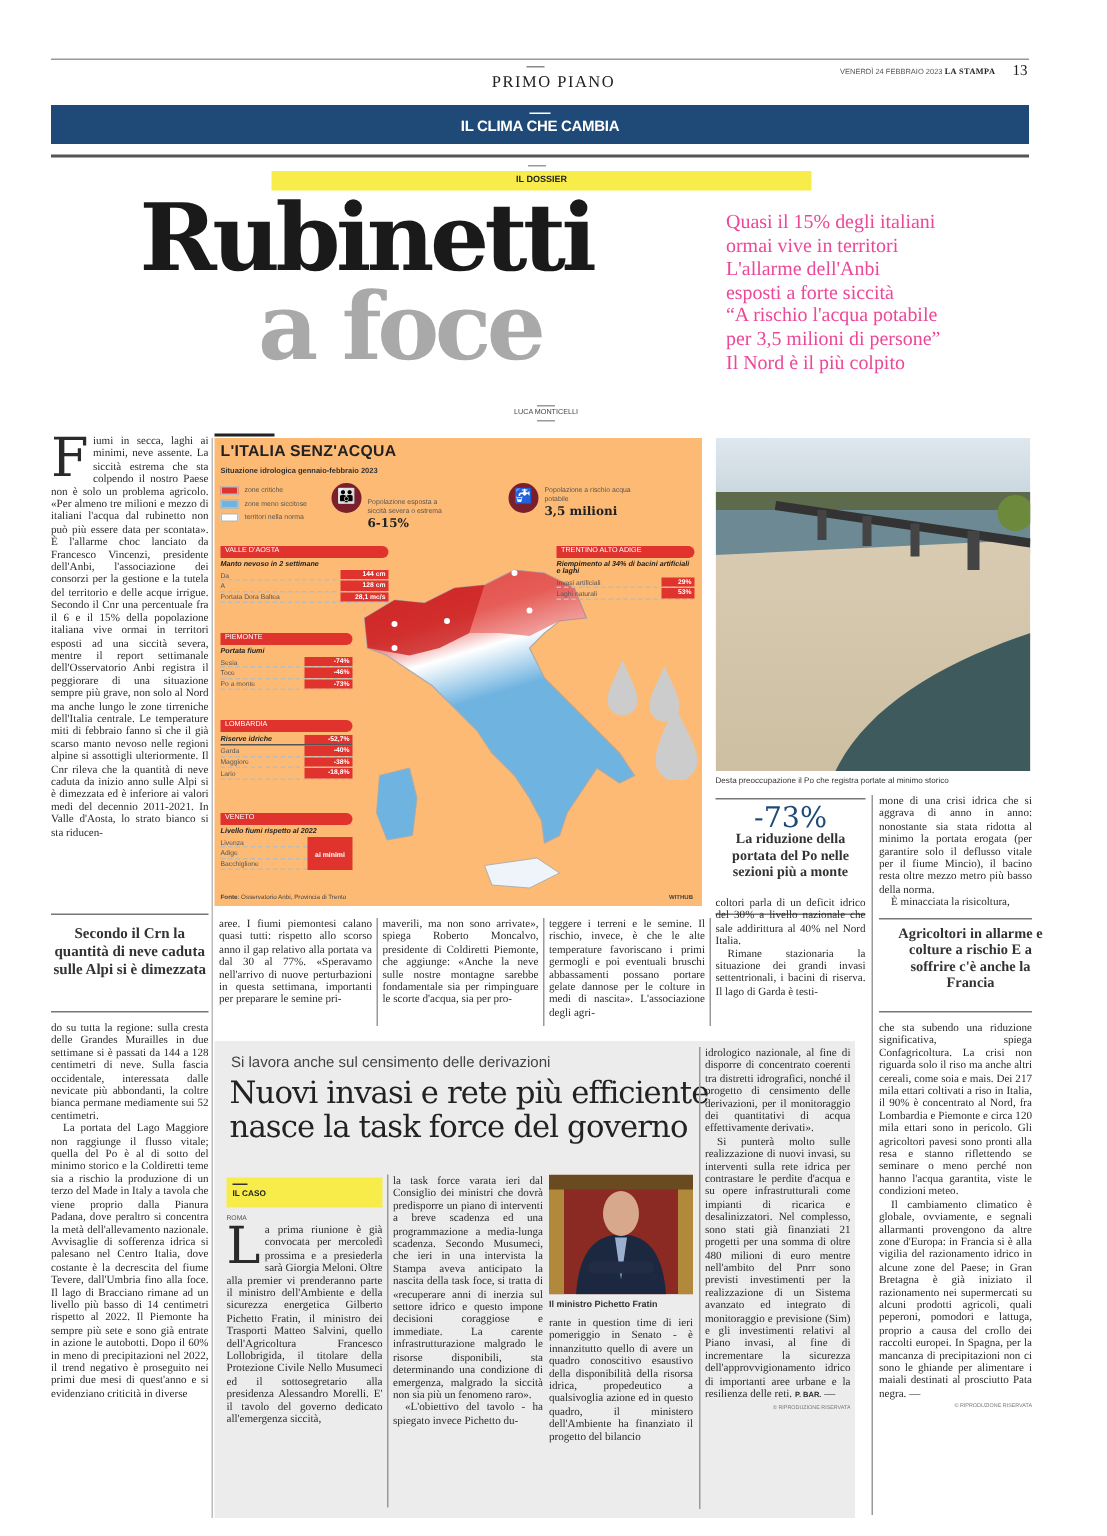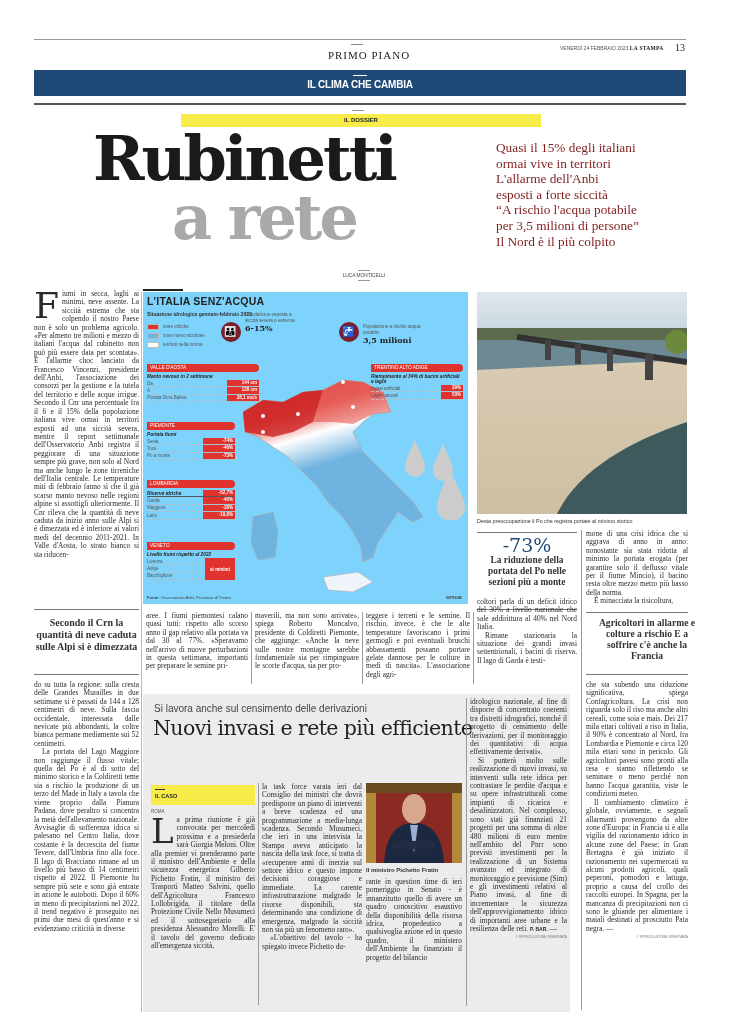--- a/index.html
+++ b/index.html
@@ -12,33 +12,33 @@
 .dateline{left:560px;top:45px;font-size:5px;font-family:"Liberation Sans",sans-serif;color:#555;white-space:nowrap}
 .dateline b{font-size:5.5px;color:#222;font-family:"Liberation Serif",serif;letter-spacing:.3px}
 .pagenum{left:675px;top:42px;font-size:10px}
 .band{left:34px;top:70px;width:652px;height:26px;background:#1f4a78;color:#fff;text-align:center;font-family:"Liberation Sans",sans-serif;font-weight:bold;font-size:10px;line-height:30px;letter-spacing:-.2px}
 .band .tk{position:absolute;left:319px;top:5px;width:14px;height:1px;background:#fff}
 .rule2{left:34px;top:103px;width:652px;height:2px;background:#555}
 .dossier{left:181px;top:114px;width:360px;height:13px;background:#f7ec4a;text-align:center;font-family:"Liberation Sans",sans-serif;font-size:6px;font-weight:bold;line-height:13px}
 .dossier-tk{left:352px;top:110px;width:12px;height:1px;background:#999}
 .h1a{left:93px;top:128px;font-size:62px;line-height:62px;font-family:"DejaVu Serif",serif;font-weight:bold;letter-spacing:-3px;color:#1a1a1a}
 .h1b{left:172px;top:187px;font-size:62px;line-height:62px;font-family:"DejaVu Serif",serif;font-weight:bold;letter-spacing:-3px;color:#a9a9a9}
-.deck{left:496px;top:140px;width:210px;font-size:13.3px;line-height:15.6px;color:#7f1d1d}
+.deck{left:484px;top:140px;width:210px;font-size:13.3px;line-height:15.6px;color:#ec4899}
 .byline-tk{left:358px;top:270px;width:12px;height:1px;background:#999}
 .byline{left:0;width:728px;top:273px;text-align:center;font-size:4.8px;font-family:"Liberation Sans",sans-serif;color:#444}
 .byline-tk2{left:358px;top:280px;width:12px;height:1px;background:#999}
 .col{font-size:7.4px;line-height:8.4px;text-align:justify;color:#2a2a2a;hyphens:auto}
 .col1{left:34px;top:290px;width:105px;height:315px;overflow:hidden}
 .dropcap{float:left;font-size:36px;line-height:30px;margin:1px 3px 0 0;font-family:"DejaVu Serif",serif}
 .vline{width:1px;background:#777}
 .pull{text-align:center;font-weight:bold;color:#333;font-size:10px;line-height:12px}
 .pull1{left:34px;top:617px;width:105px}
 .pullrule{height:1px;background:#777}
 
-.info{left:143px;top:292px;width:325px;height:312px;background:#7dd3fc}
+.info{left:143px;top:292px;width:325px;height:312px;background:#fdba74}
 .info-topbar{left:143px;top:289px;width:40px;height:2px;background:#222}
 .info h2{position:absolute;left:4px;top:3px;font-family:"Liberation Sans",sans-serif;font-size:10.5px;font-weight:bold;color:#222;letter-spacing:.2px}
 .info .sub{position:absolute;left:4px;top:19px;font-family:"Liberation Sans",sans-serif;font-size:5px;color:#333;font-weight:bold}
 .legend{position:absolute;left:4px;top:30px;font-family:"Liberation Sans",sans-serif;font-size:4.6px;color:#555}
 .legend div{height:9px;display:flex;align-items:center;gap:4px}
 .sw{width:12px;height:6px;border:0.5px solid #bbb}
 .stat{position:absolute;font-family:"Liberation Sans",sans-serif;font-size:4.6px;color:#555;line-height:5.5px}
 .stat .big{font-family:"DejaVu Serif",serif;font-weight:bold;color:#222;font-size:8px;margin-top:3px}
 .circ{position:absolute;width:20px;height:20px;border-radius:50%;background:#7a1f2b;color:#fff;font-size:10px;text-align:center;line-height:20px}
 .regbox{position:absolute;font-family:"Liberation Sans",sans-serif;width:112px}
@@ -72,21 +72,21 @@
 <div class="abs primo-tick"></div>
 <div class="abs primo">PRIMO PIANO</div>
 <div class="abs dateline"><span>VENERDÌ 24 FEBBRAIO 2023</span> <b>LA STAMPA</b></div>
 <div class="abs pagenum">13</div>
 <div class="abs band"><span class="tk"></span><span>IL CLIMA CHE CAMBIA</span></div>
 <div class="abs rule2"></div>
 <div class="abs dossier-tk"></div>
 <div class="abs dossier">IL DOSSIER</div>
 
 <div class="abs h1a">Rubinetti</div>
-<div class="abs h1b">a rete</div>
+<div class="abs h1b">a foce</div>
 <div class="abs deck">
   <div>Quasi il 15% degli italiani</div>
   <div>ormai vive in territori</div>
   <div>L'allarme dell'Anbi</div>
   <div>esposti a forte siccità</div>
   <div>“A rischio l'acqua potabile</div>
   <div>per 3,5 milioni di persone”</div>
   <div>Il Nord è il più colpito</div>
 </div>
 <div class="abs byline-tk"></div>
@@ -115,21 +115,21 @@
     <div>
         <span class="sw" style="background:#6fb3e0"></span>
         <span>zone meno siccitose</span>
       </div>
     <div>
         <span class="sw" style="background:#fff"></span>
         <span>territori nella norma</span>
       </div>
   </div>
   <div class="circ" style="left:78px;top:30px">👪</div>
-  <div class="stat" style="left:102px;top:20px;width:58px">
+  <div class="stat" style="left:102px;top:40px;width:58px">
     <div>Popolazione esposta a siccità severa o estrema</div>
     <div class="big">6-15%</div>
   </div>
   <div class="circ" style="left:196px;top:30px">🚰</div>
   <div class="stat" style="left:220px;top:32px;width:60px">
     <div>Popolazione a rischio acqua potabile</div>
     <div class="big">3,5 milioni</div>
   </div>
 
   <svg style="position:absolute;left:80px;top:60px" width="210" height="260" viewBox="0 0 210 260">
@@ -295,20 +295,21 @@
 <div class="abs vline" style="left:251px;top:612px;height:72px;background:#999"></div>
 <div class="abs col" style="left:255px;top:612px;width:104px;height:72px;overflow:hidden">maverili, ma non sono arrivate», spiega Roberto Moncalvo, presidente di Coldiretti Piemonte, che aggiunge: «Anche la neve sulle nostre montagne sarebbe fondamentale sia per rimpinguare le scorte d'acqua, sia per pro-</div>
 <div class="abs vline" style="left:362px;top:612px;height:72px;background:#999"></div>
 <div class="abs col" style="left:366px;top:612px;width:104px;height:72px;overflow:hidden">teggere i terreni e le semine. Il rischio, invece, è che le alte temperature favoriscano i primi germogli e poi eventuali bruschi abbassamenti possano portare gelate dannose per le colture in medi di nascita». L'associazione degli agri-</div>
 <div class="abs vline" style="left:473px;top:612px;height:72px;background:#999"></div>
 
 <div class="abs box"></div>
 <div class="abs kicker">Si lavora anche sul censimento delle derivazioni</div>
 <div class="abs h2">
   <div>Nuovi invasi e rete più efficiente</div>
+  <div>nasce la task force del governo</div>
 </div>
 <div class="abs caso"><span class="tk"></span><span>IL CASO</span></div>
 <div class="abs roma">ROMA</div>
 <div class="abs col" style="left:151px;top:816px;width:104px;height:190px;overflow:hidden"><span class="dropcap" style="font-size:34px;line-height:28px">L</span><span>a prima riunione è già convocata per mercoledì prossima e a presiederla sarà Giorgia Meloni. Oltre alla premier vi prenderanno parte il ministro dell'Ambiente e della sicurezza energetica Gilberto Pichetto Fratin, il ministro dei Trasporti Matteo Salvini, quello dell'Agricoltura Francesco Lollobrigida, il titolare della Protezione Civile Nello Musumeci ed il sottosegretario alla presidenza Alessandro Morelli. E' il tavolo del governo dedicato all'emergenza siccità,</span></div>
 <div class="abs vline" style="left:258px;top:783px;height:222px;background:#999"></div>
 <div class="abs col" style="left:262px;top:783px;width:100px;height:222px;overflow:hidden">
   <p>la task force varata ieri dal Consiglio dei ministri che dovrà predisporre un piano di interventi a breve scadenza ed una programmazione a media-lunga scadenza. Secondo Musumeci, che ieri in una intervista la Stampa aveva anticipato la nascita della task foce, si tratta di «recuperare anni di inerzia sul settore idrico e questo impone decisioni coraggiose e immediate. La carente infrastrutturazione malgrado le risorse disponibili, sta determinando una condizione di emergenza, malgrado la siccità non sia più un fenomeno raro».</p>
   <p style="text-indent:8px">«L'obiettivo del tavolo - ha spiegato invece Pichetto du-</p>
 </div>
 <div class="abs portrait">

